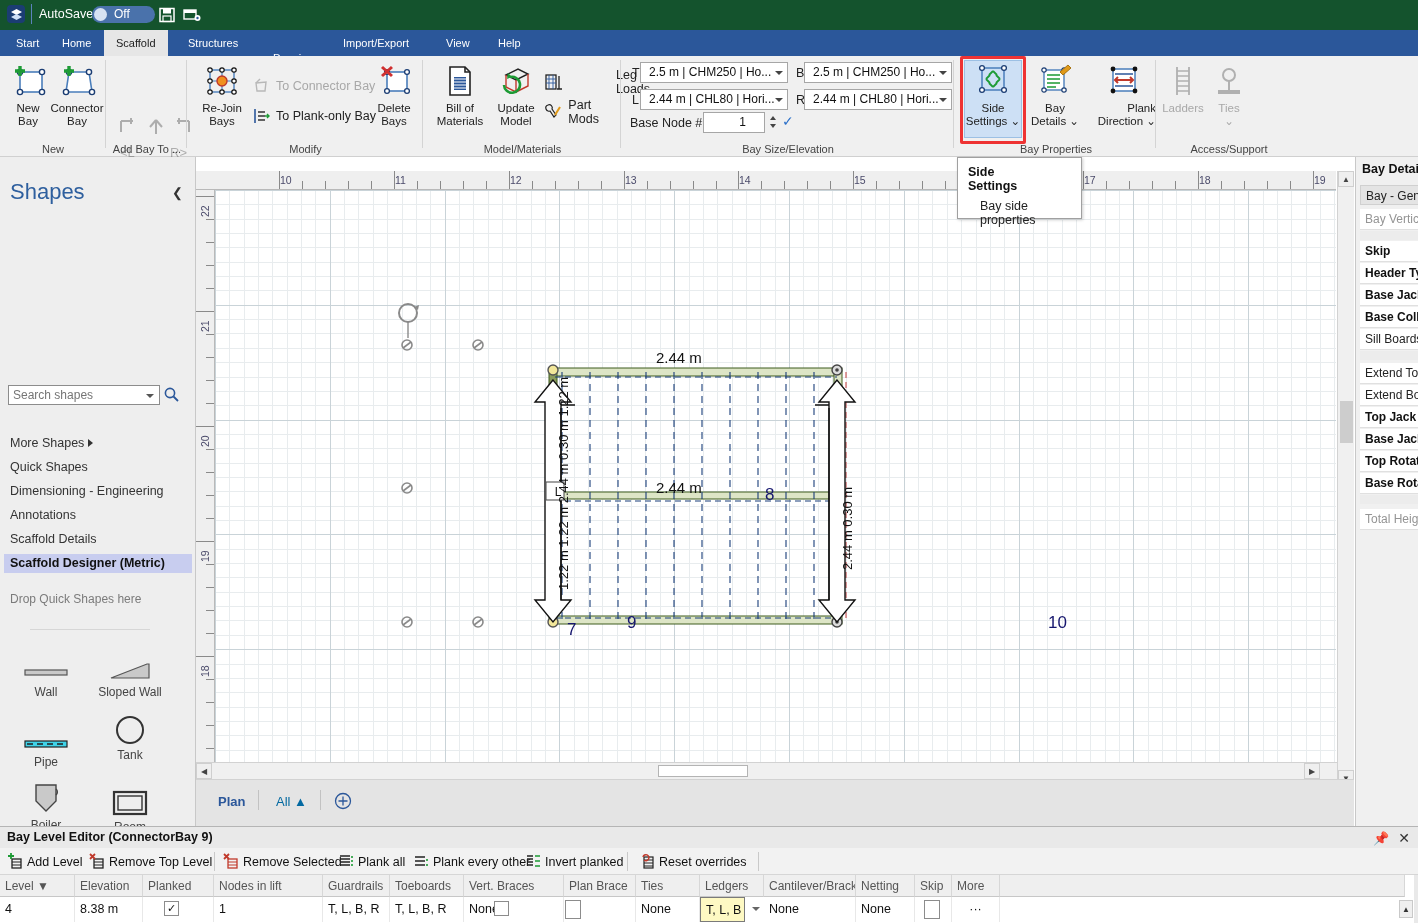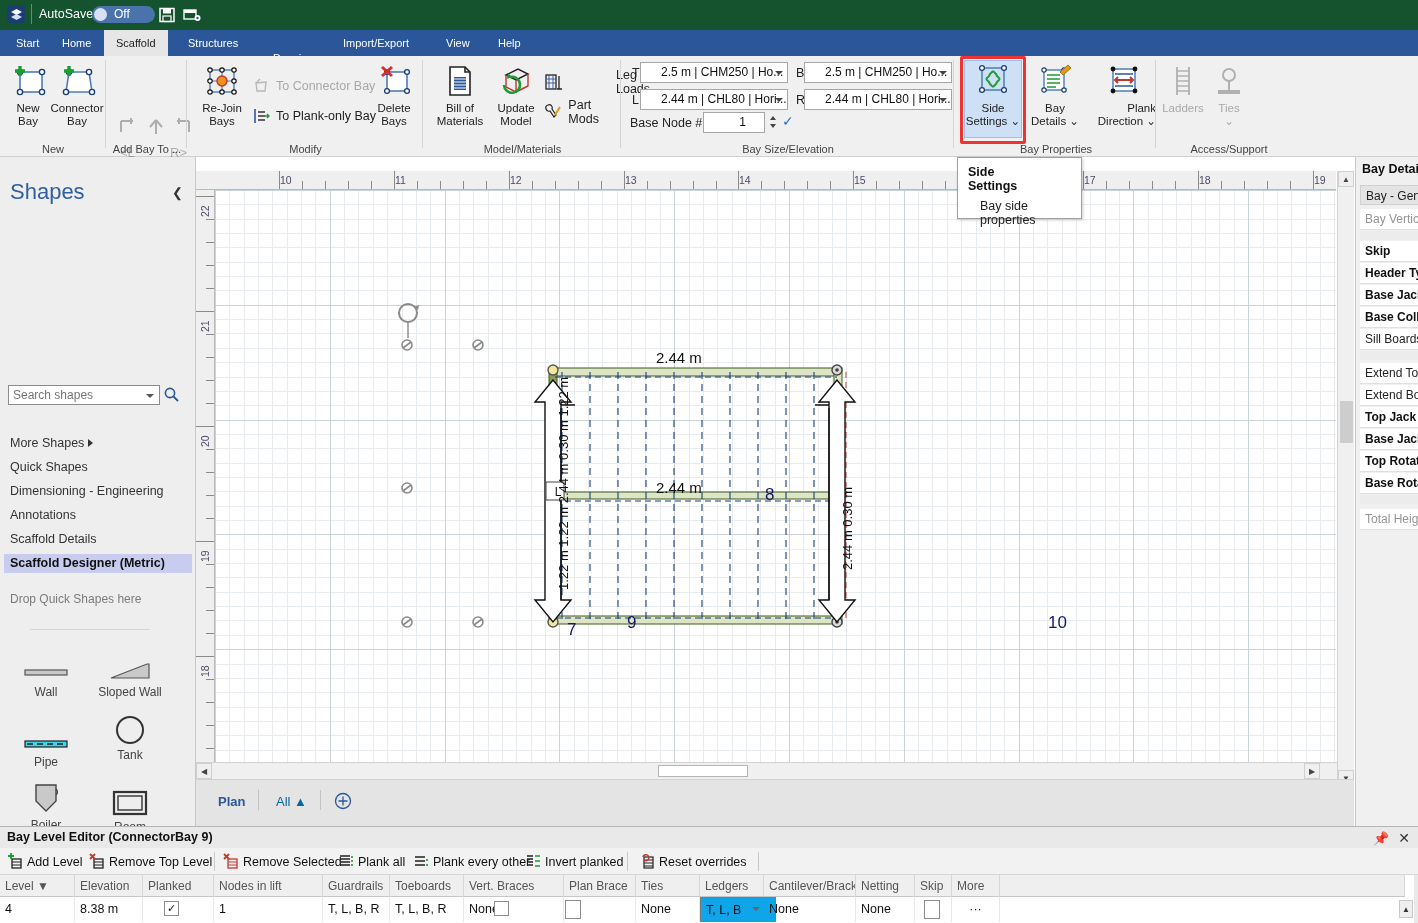--- a/index.html
+++ b/index.html
@@ -81,21 +81,21 @@
   .smallbtn .sico { width: 22px; height: 22px; display: flex; align-items: center; justify-content: center; }
   .smallbtn .slbl { font-size: 12.5px; margin-left: 4px; color: #222; }
   .smallbtn.dis .slbl { color: #a8a8a8; }
 
   .gridmini { position: absolute; width: 22px; height: 22px; opacity: .35; }
 
   
   .prefix { position: absolute; font-size: 12.5px; color: #222; }
   .combo {
     position: absolute; height: 21px; background: #fff; border: 1px solid #a6a6a6;
-    font-size: 12px; color: #111; line-height: 19px; padding-left: 20px; overflow: hidden;
+    font-size: 12px; color: #111; line-height: 19px; padding-left: 8px; overflow: hidden;
     white-space: nowrap; cursor: default;
   }
   .combo .arrow {
     position: absolute; right: 4px; top: 8px; width: 0; height: 0;
     border-left: 4px solid transparent; border-right: 4px solid transparent;
     border-top: 4px solid #444;
   }
   .spinbox {
     position: absolute; height: 21px; background: #fff; border: 1px solid #a6a6a6;
     font-size: 12px; color: #111; line-height: 19px; text-align: right; padding-right: 18px;
@@ -1016,21 +1016,21 @@
       <div class="td" style="left:214px;width:109px;">1</div>
       <div class="td" style="left:323px;width:67px;">T, L, B, R</div>
       <div class="td" style="left:390px;width:74px;">T, L, B, R</div>
       <div class="td" style="left:464px;width:100px;">None</div>
       <div class="td" style="left:564px;width:72px;"></div>
 
       <div class="cellchk" style="left:494px;"></div>
 
       <div class="cellchk" style="left:565px; width:16px; height:19px; top:25px;"></div>
       <div class="td" style="left:636px;width:64px;">None</div>
-      <div class="td" style="left:700px;width:76px; background:#0ea5e9; border:1px solid #7a7a7a;">T, L, B</div>
+      <div class="td" style="left:700px;width:45px; background:#fef9c3; border:1px solid #7a7a7a;">T, L, B</div>
       <div class="cellcombo-ar" style="left:752px;"></div>
       <div class="td" style="left:764px;width:92px;">None</div>
       <div class="td" style="left:856px;width:59px;">None</div>
       <div class="td" style="left:915px;width:37px;"></div>
       <div class="cellchk" style="left:924px; width:16px; height:19px; top:25px;"></div>
       <div class="td" style="left:952px;width:48px; text-align:center; padding-left:0;">···</div>
       <div class="tbl-scrollbtn">▲</div>
     </div>
     <div class="tbl-rs"></div>
   </div>

